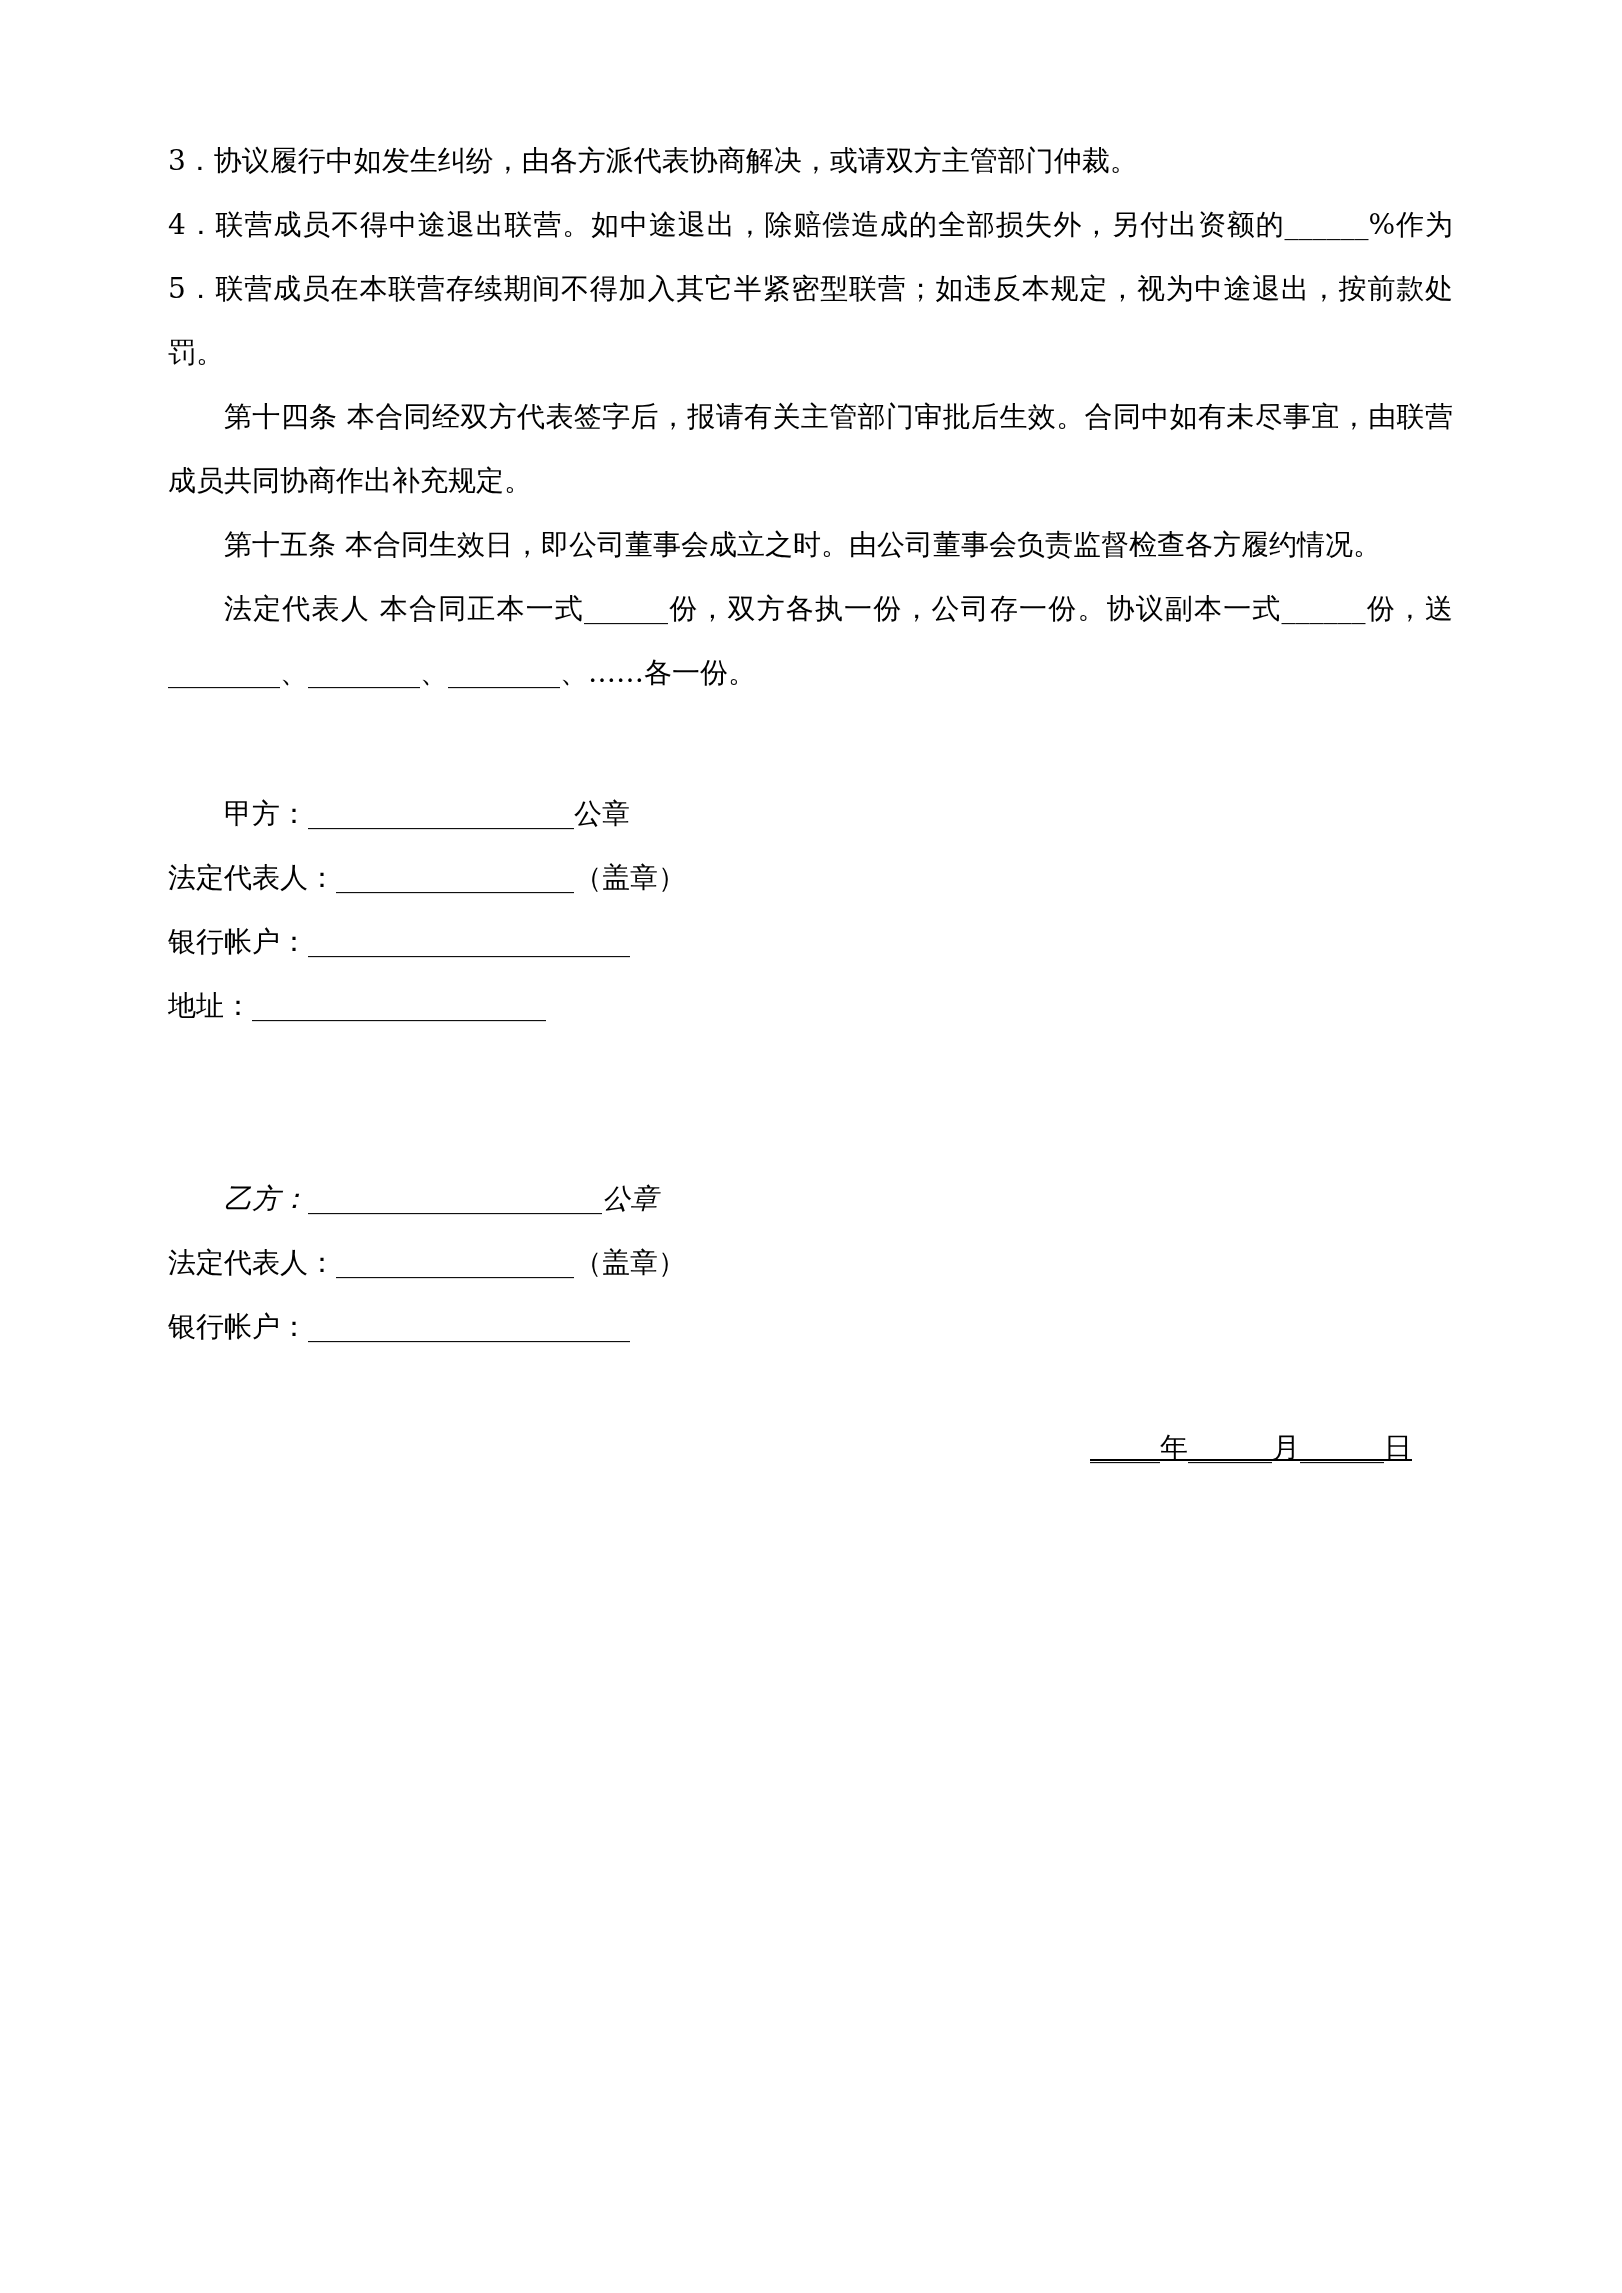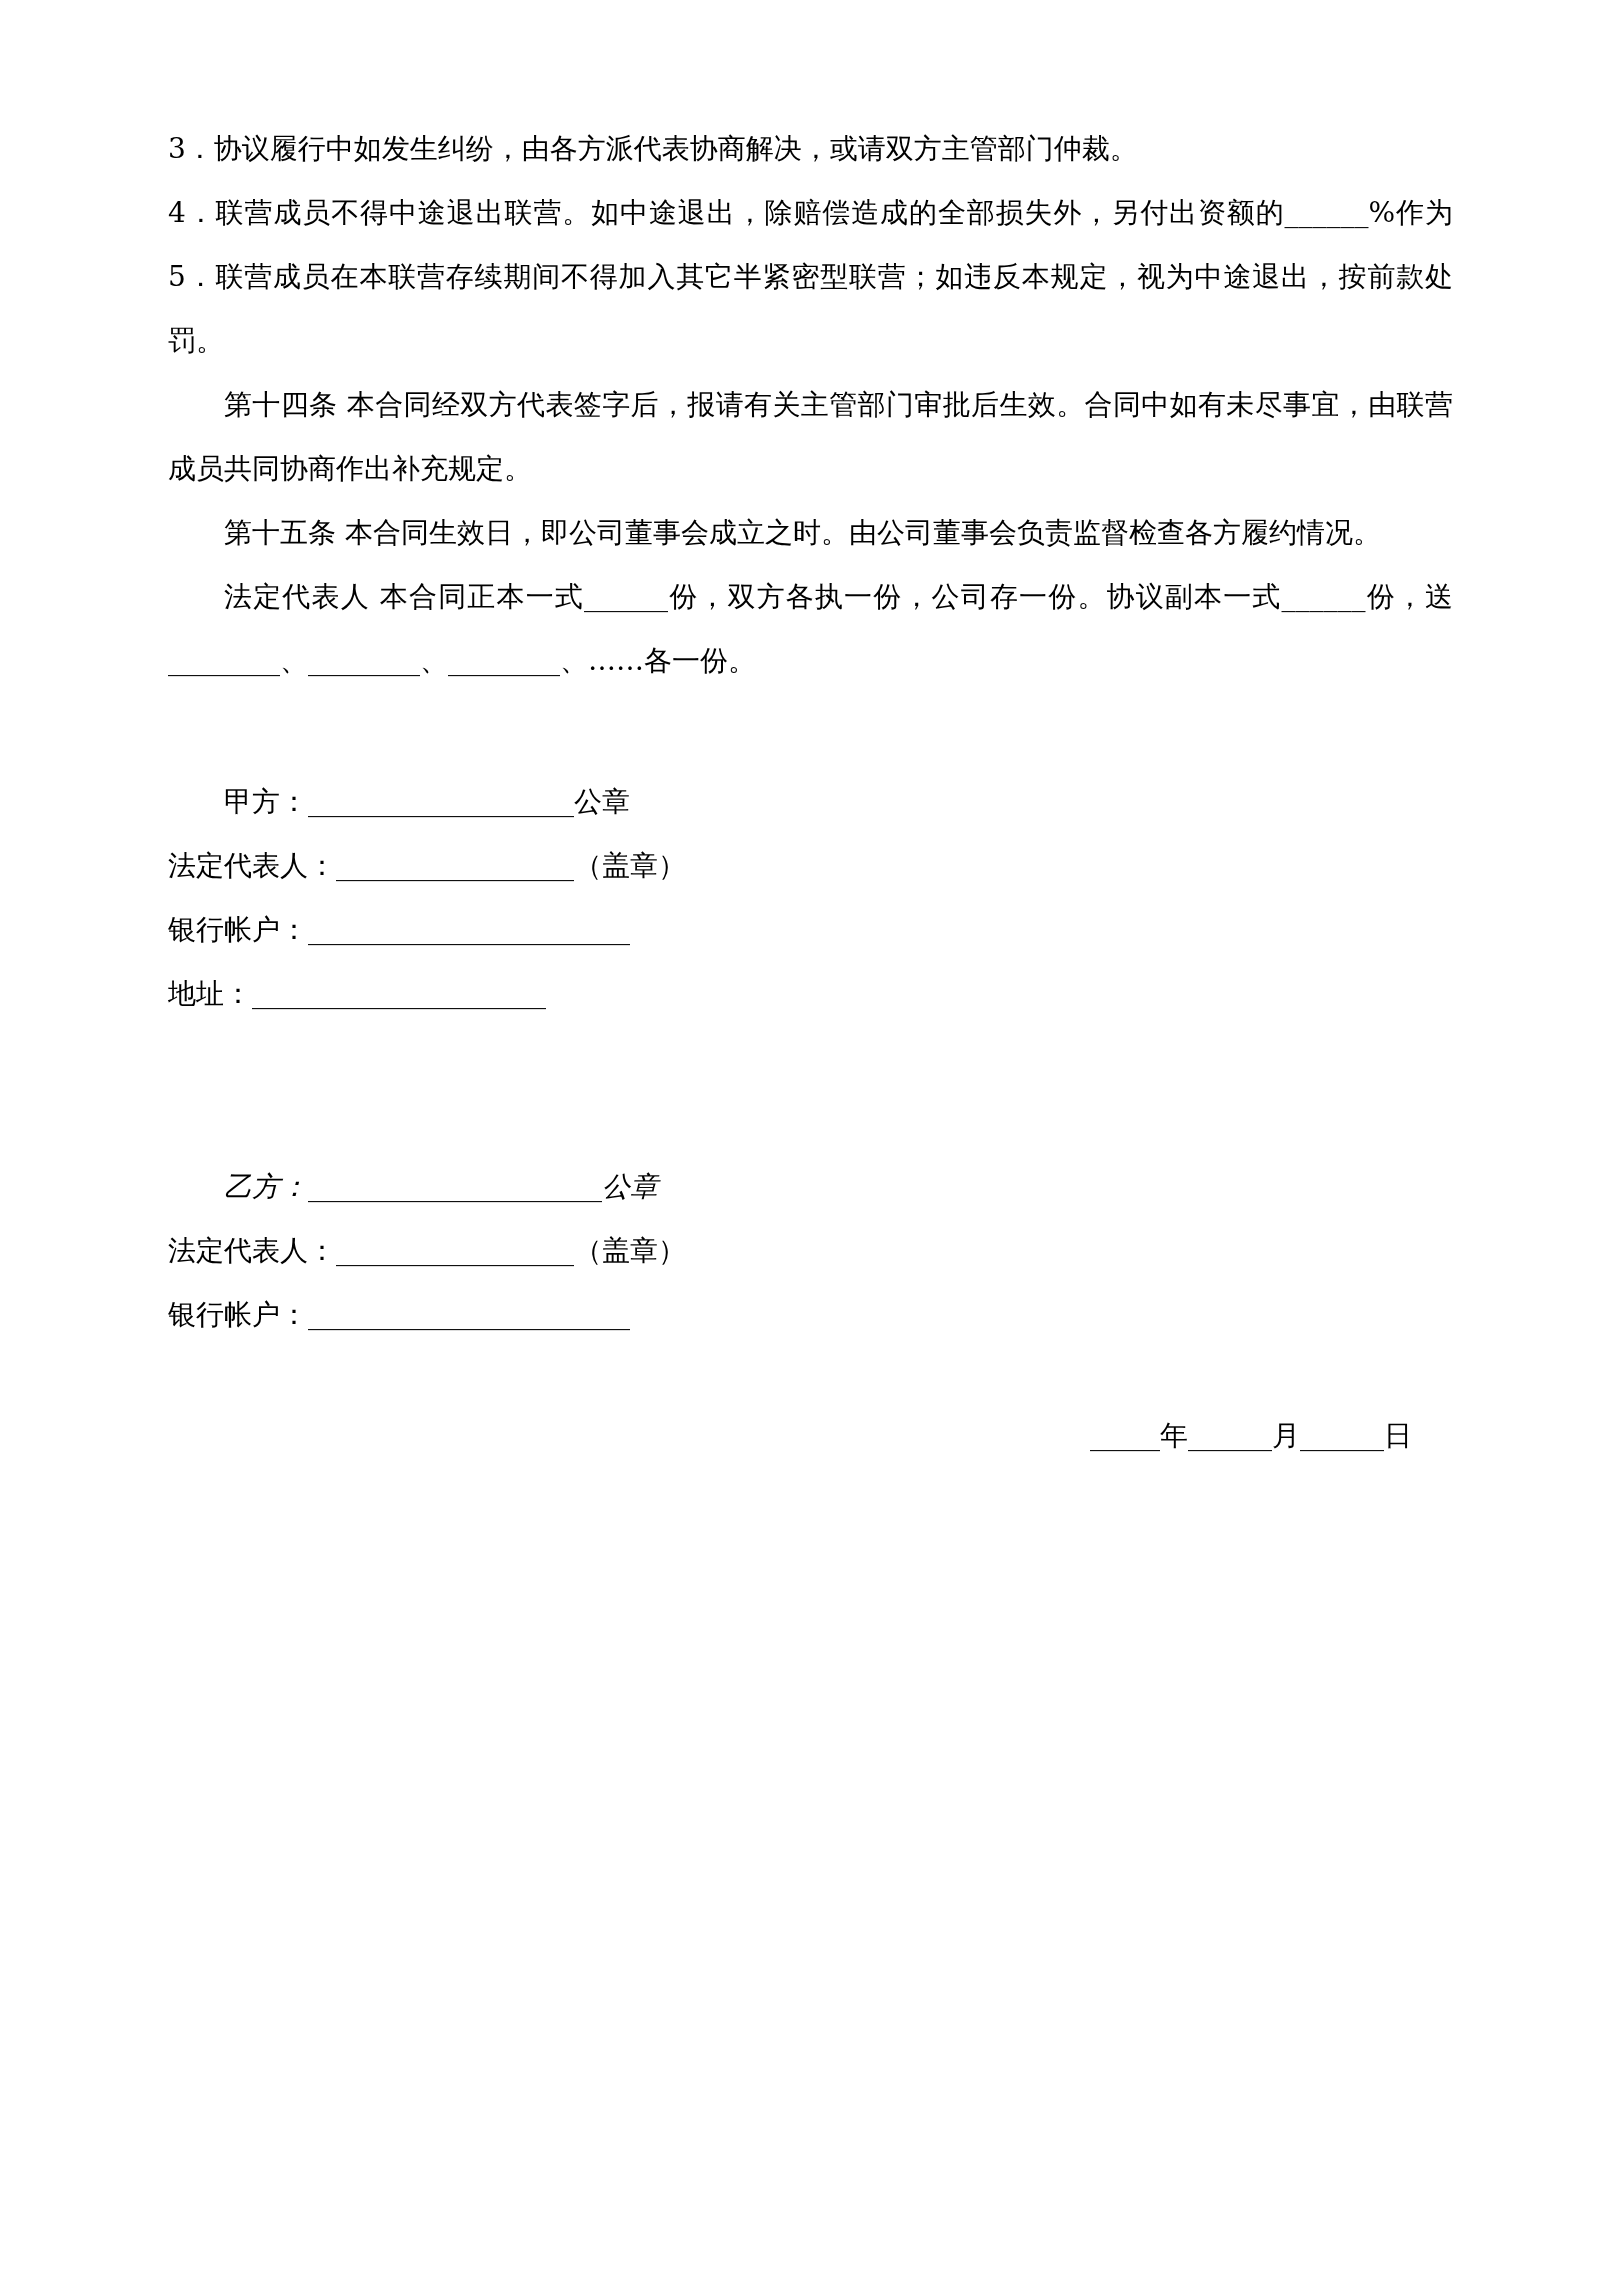--- a/index.html
+++ b/index.html
@@ -18,21 +18,21 @@
   }
   .page {
     position: relative;
     width: 1623px;
     height: 2294px;
     background: #ffffff;
   }
   .content {
     position: absolute;
     left: 168px;
-    top: 0;
+    top: 12px;
     width: 1285px;
     padding-top: 117px;
   }
   .line {
     height: 64px;
     white-space: pre;
     text-align: left;
   }
   
   .j {
@@ -43,20 +43,21 @@
   
   .ind {
     text-indent: 56px;
   }
   .gap-party-a { margin-top: 77px; }
   .gap-party-b { margin-top: 129px; font-style: italic; }
   .date-line {
     margin-top: 57px;
     text-align: right;
     padding-right: 41px;
+    text-decoration: underline;
   }
 </style>
 </head>
 <body>
 
 <div class="page">
   <div class="content">
 
     <div class="line">3．协议履行中如发生纠纷，由各方派代表协商解决，或请双方主管部门仲裁。</div>
     <div class="line j">4．联营成员不得中途退出联营。如中途退出，除赔偿造成的全部损失外，另付出资额的______%作为</div>

